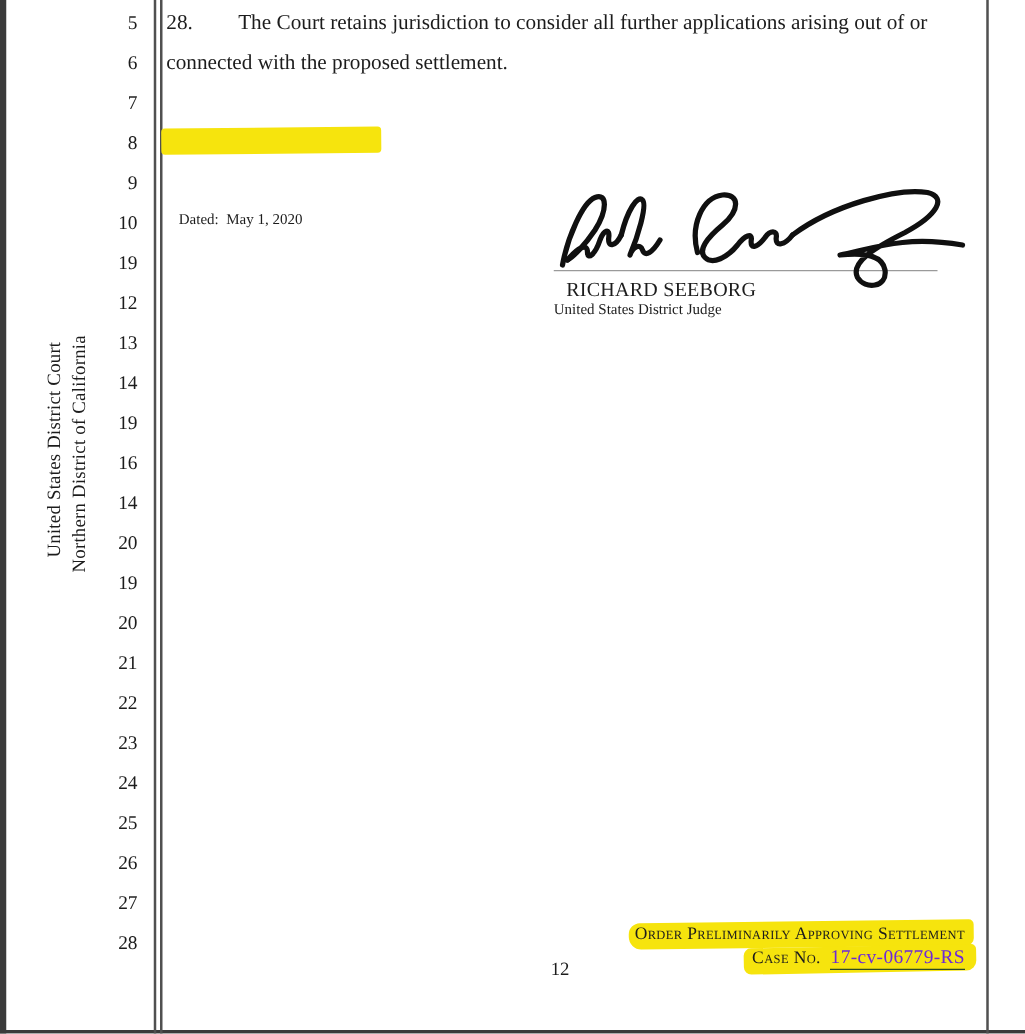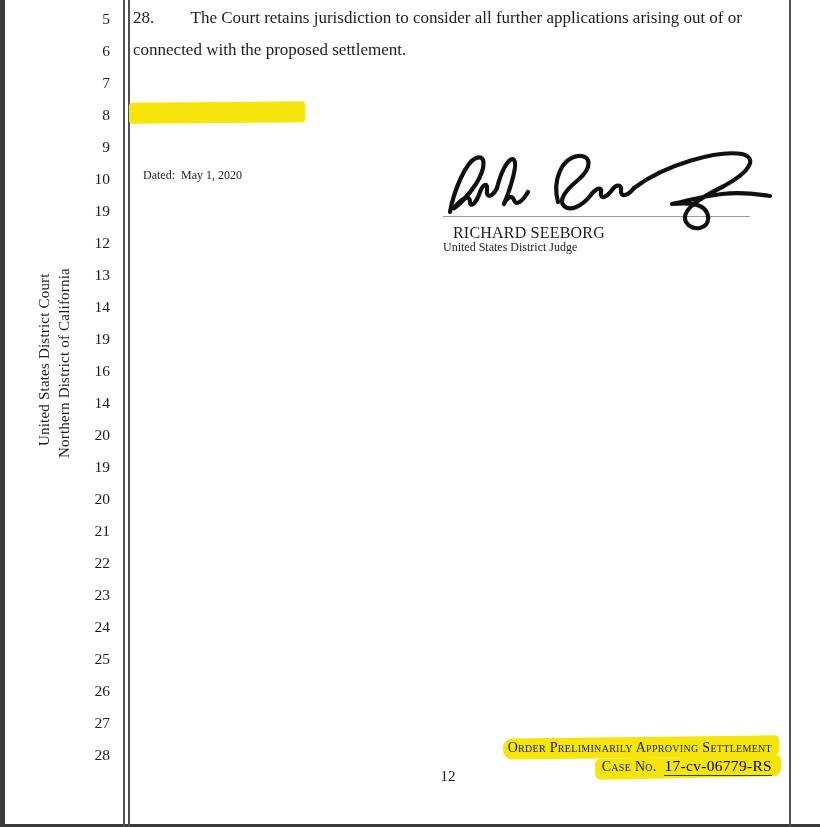--- a/index.html
+++ b/index.html
@@ -45,21 +45,21 @@
   .sig-underline{left:443px;top:216px;width:307px;height:0;border-bottom:1.5px solid #9a9a9a;z-index:1;}
   .sig-name{left:443px;top:224px;font-size:16px;letter-spacing:.2px;margin-left:10px;}
   .sig-title{left:443px;top:240px;font-size:12px;}
 
   
   .hl-f1{left:503px;top:737px;width:276px;height:21px;transform:rotate(-0.7deg);border-radius:9px 4px 6px 10px;}
   .hl-f2{left:595px;top:757px;width:186px;height:21px;transform:rotate(-1.1deg);border-radius:6px 4px 8px 6px;}
   .footer-line{right:48px;text-align:right;z-index:2;}
   .footer-title{top:740px;font-variant:small-caps;font-size:14px;letter-spacing:.3px;}
   .footer-case{top:757px;font-variant:small-caps;font-size:14px;letter-spacing:.3px;}
-  .case-link{font-variant:normal;font-size:15.5px;color:#000000;text-decoration:none;
+  .case-link{font-variant:normal;font-size:15.5px;color:#6d28d9;text-decoration:none;
              border-bottom:1.5px solid #2c4a22;padding-bottom:1px;margin-left:4px;}
   .page-number{left:418px;top:768px;width:60px;text-align:center;font-size:15px;}
 </style>
 </head>
 <body>
 
 <div id="page">
 
   <div class="abs left-bar"></div>
   <div class="abs bottom-bar"></div>

